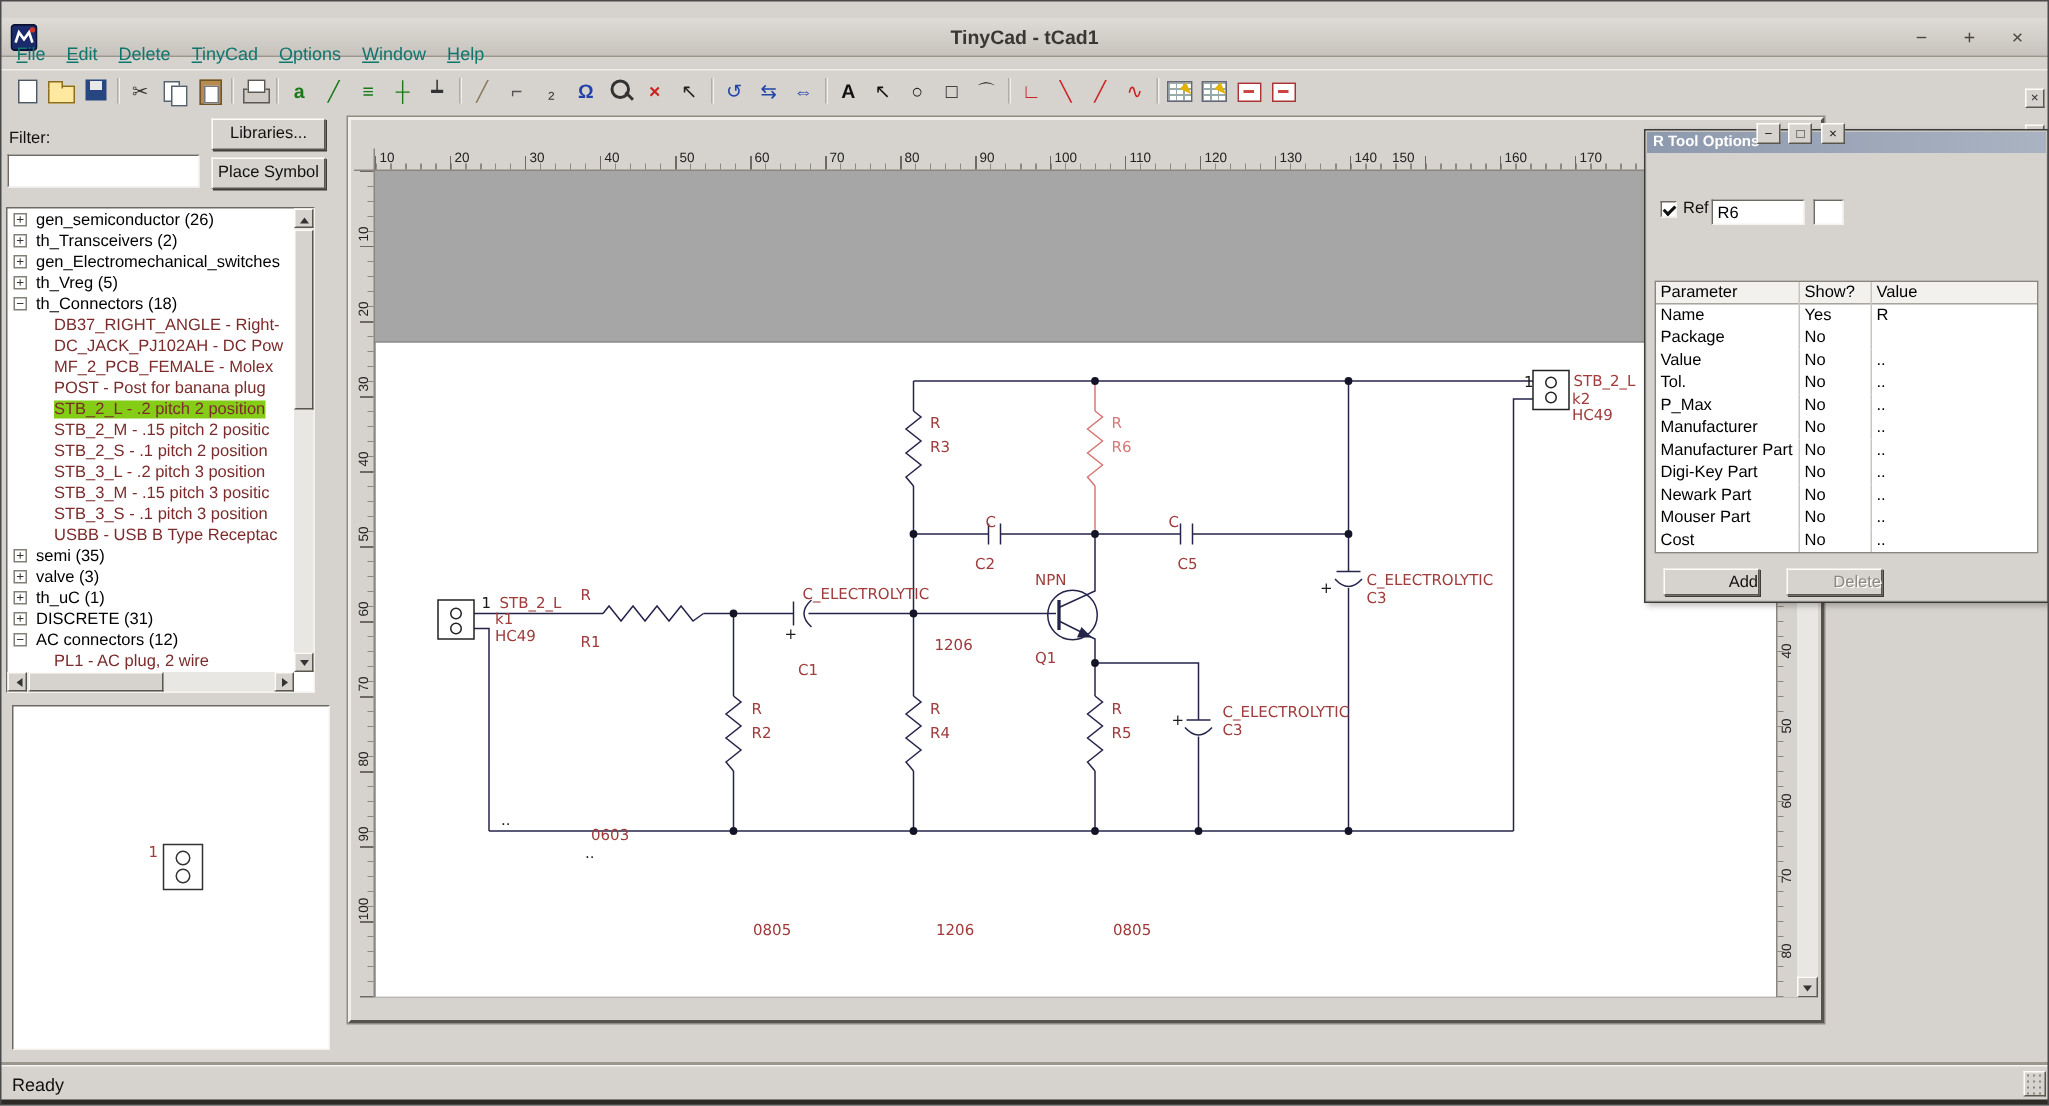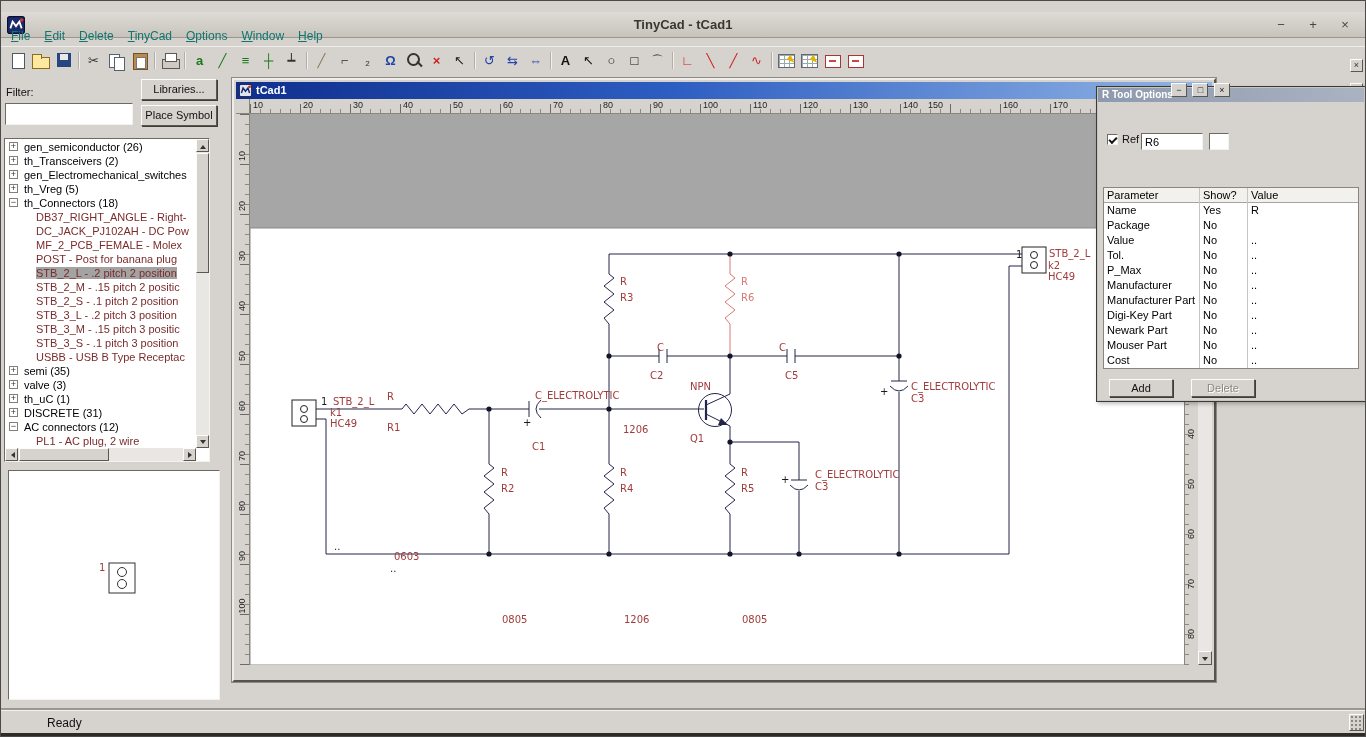--- a/index.html
+++ b/index.html
@@ -64,21 +64,21 @@
   #filter-label { position:absolute; left:6px; top:12px; font-size:11px; color:#111; }
   #filter-input { position:absolute; left:5px; top:29px; width:128px; height:22px; font-size:11px; padding:0 3px; outline:none; }
   .lp-btn { position:absolute; width:76px; height:21px; font-size:11px; text-align:center; line-height:19px; color:#111; }
   #btn-libraries { left:141px; top:5px; }
   #btn-place { left:141px; top:31px; }
   #tree { position:absolute; left:4px; top:64px; width:206px; height:324px; background:#fff;
     border:1px solid; border-color:#6e6a63 #f4f2ef #f4f2ef #6e6a63; }
   #tree-rows { position:absolute; left:1px; top:1px; right:14px; bottom:14px; overflow:hidden; }
   .tree-row { position:relative; height:14px; line-height:14px; font-size:11px; white-space:nowrap; padding-left:18px; color:#000; }
   .tree-row.child { padding-left:30px; color:#7b2b2b; }
-  .tree-row.selected .lab { background:#a3a3a3; }
+  .tree-row.selected .lab { background:#84cc16; }
   .expander { position:absolute; left:3px; top:2px; width:9px; height:9px; background:#fff;
     border:1px solid #848078; font-size:9px; line-height:7px; text-align:center; color:#333; }
   .vsb { position:absolute; right:0; top:0; bottom:13px; width:13px; background:#e9e7e3; }
   .hsb { position:absolute; left:0; right:13px; bottom:0; height:13px; background:#e9e7e3; }
   .sb-btn { position:absolute; width:13px; height:13px; background:#d6d3ce;
     border:1px solid; border-color:#fdfcfa #5a574f #5a574f #fdfcfa; }
   .thumb { position:absolute; background:#d6d3ce; border:1px solid; border-color:#fdfcfa #5a574f #5a574f #fdfcfa; }
   .arr-u,.arr-d,.arr-l,.arr-r { position:absolute; width:0; height:0; border:3px solid transparent; }
   .arr-u { border-bottom:4px solid #333; left:3px; top:2px; }
   .arr-d { border-top:4px solid #333; left:3px; top:4px; }
@@ -168,30 +168,30 @@
   #pins-row { position:absolute; left:10px; top:76px; right:4px; height:16px; white-space:nowrap; }
   #pins-row .checkbox:last-child { margin-left:8px; }
   #param-table { position:absolute; left:6px; top:100px; width:256px; height:182px; background:#fff;
     border:1px solid #8a867f; overflow:hidden; }
   #pt-head { display:flex; height:15px; background:#f2f1ee; border-bottom:1px solid #a8a49d; }
   .pt-c { padding:0 3px; height:15px; line-height:15px; white-space:nowrap; overflow:hidden; }
   .c0 { width:96px; border-right:1px solid #c8c5bf; }
   .c1 { width:48px; border-right:1px solid #c8c5bf; }
   .c2 { flex:1; }
   .pt-r { display:flex; height:15px; }
-  .tp-btn { position:absolute; top:292px; width:64px; height:18px; text-align:center; line-height:16px; color:#111;
+  .tp-btn { position:absolute; top:292px; width:64px; height:18px; text-align:right; line-height:16px; color:#111;
     background:#d6d3ce; border:1px solid; border-color:#fdfcfa #5a574f #5a574f #fdfcfa; box-shadow:1px 1px 0 #3f3d39; }
   #btn-add { left:12px; }
   #btn-delete { left:94px; }
   .tp-btn.disabled { color:#8c8880; text-shadow:1px 1px 0 #fff; }
 
   
   #statusbar { position:absolute; left:0; right:0; bottom:4px; height:23px; background:#d6d3ce;
     border-top:1px solid #f4f2ef; box-shadow:0 -2px 0 #9b968e; }
-  #status-text { position:absolute; left:8px; top:5px; font-size:12px; color:#111;margin-left:39px; }
+  #status-text { position:absolute; left:8px; top:5px; font-size:12px; color:#111; }
   #grip { position:absolute; right:2px; top:3px; width:15px; height:17px;
     background:#d6d3ce; border:1px solid; border-color:#fdfcfa #5a574f #5a574f #fdfcfa;
     background-image:radial-gradient(#8a867f 1px,transparent 1px); background-size:4px 4px; }
 </style>
 </head>
 <body>
 
 <div id="titlebar">
   <span id="app-icon">
     <svg width="18" height="18" viewBox="0 0 16 16">
@@ -268,28 +268,20 @@
     <svg width="210" height="228" viewBox="0 0 210 228">
       <rect x="100" y="92" width="26" height="30" fill="#fff" stroke="#333"></rect>
       <circle cx="113" cy="101" r="4.5" fill="#fff" stroke="#333"></circle>
       <circle cx="113" cy="113" r="4.5" fill="#fff" stroke="#333"></circle>
       <text x="90" y="100" class="sl red">1</text>
     </svg>
   </div>
 </div>
 
 <div id="docwin">
-  <div class="doc-title">
-    <svg width="13" height="13" viewBox="0 0 16 16">
-        <rect x="0.5" y="0.5" width="15" height="15" rx="2" fill="#dfe6f2" stroke="#0a1030"></rect>
-        <path d="M3,11 L5,5 L8,9 L11,5 L13,11" stroke="#1b2a6b" stroke-width="1.8" fill="none"></path>
-        <circle cx="13" cy="3.5" r="1.8" fill="#d03a2a"></circle>
-      </svg>
-    <span>tCad1</span>
-  </div>
   <div class="ruler-corner"></div>
   <div id="hruler">
       <span class="hnum" style="left: 3px;">10</span>
       <span class="hnum" style="left: 53px;">20</span>
       <span class="hnum" style="left: 103px;">30</span>
       <span class="hnum" style="left: 153px;">40</span>
       <span class="hnum" style="left: 203px;">50</span>
       <span class="hnum" style="left: 253px;">60</span>
       <span class="hnum" style="left: 303px;">70</span>
       <span class="hnum" style="left: 353px;">80</span>

